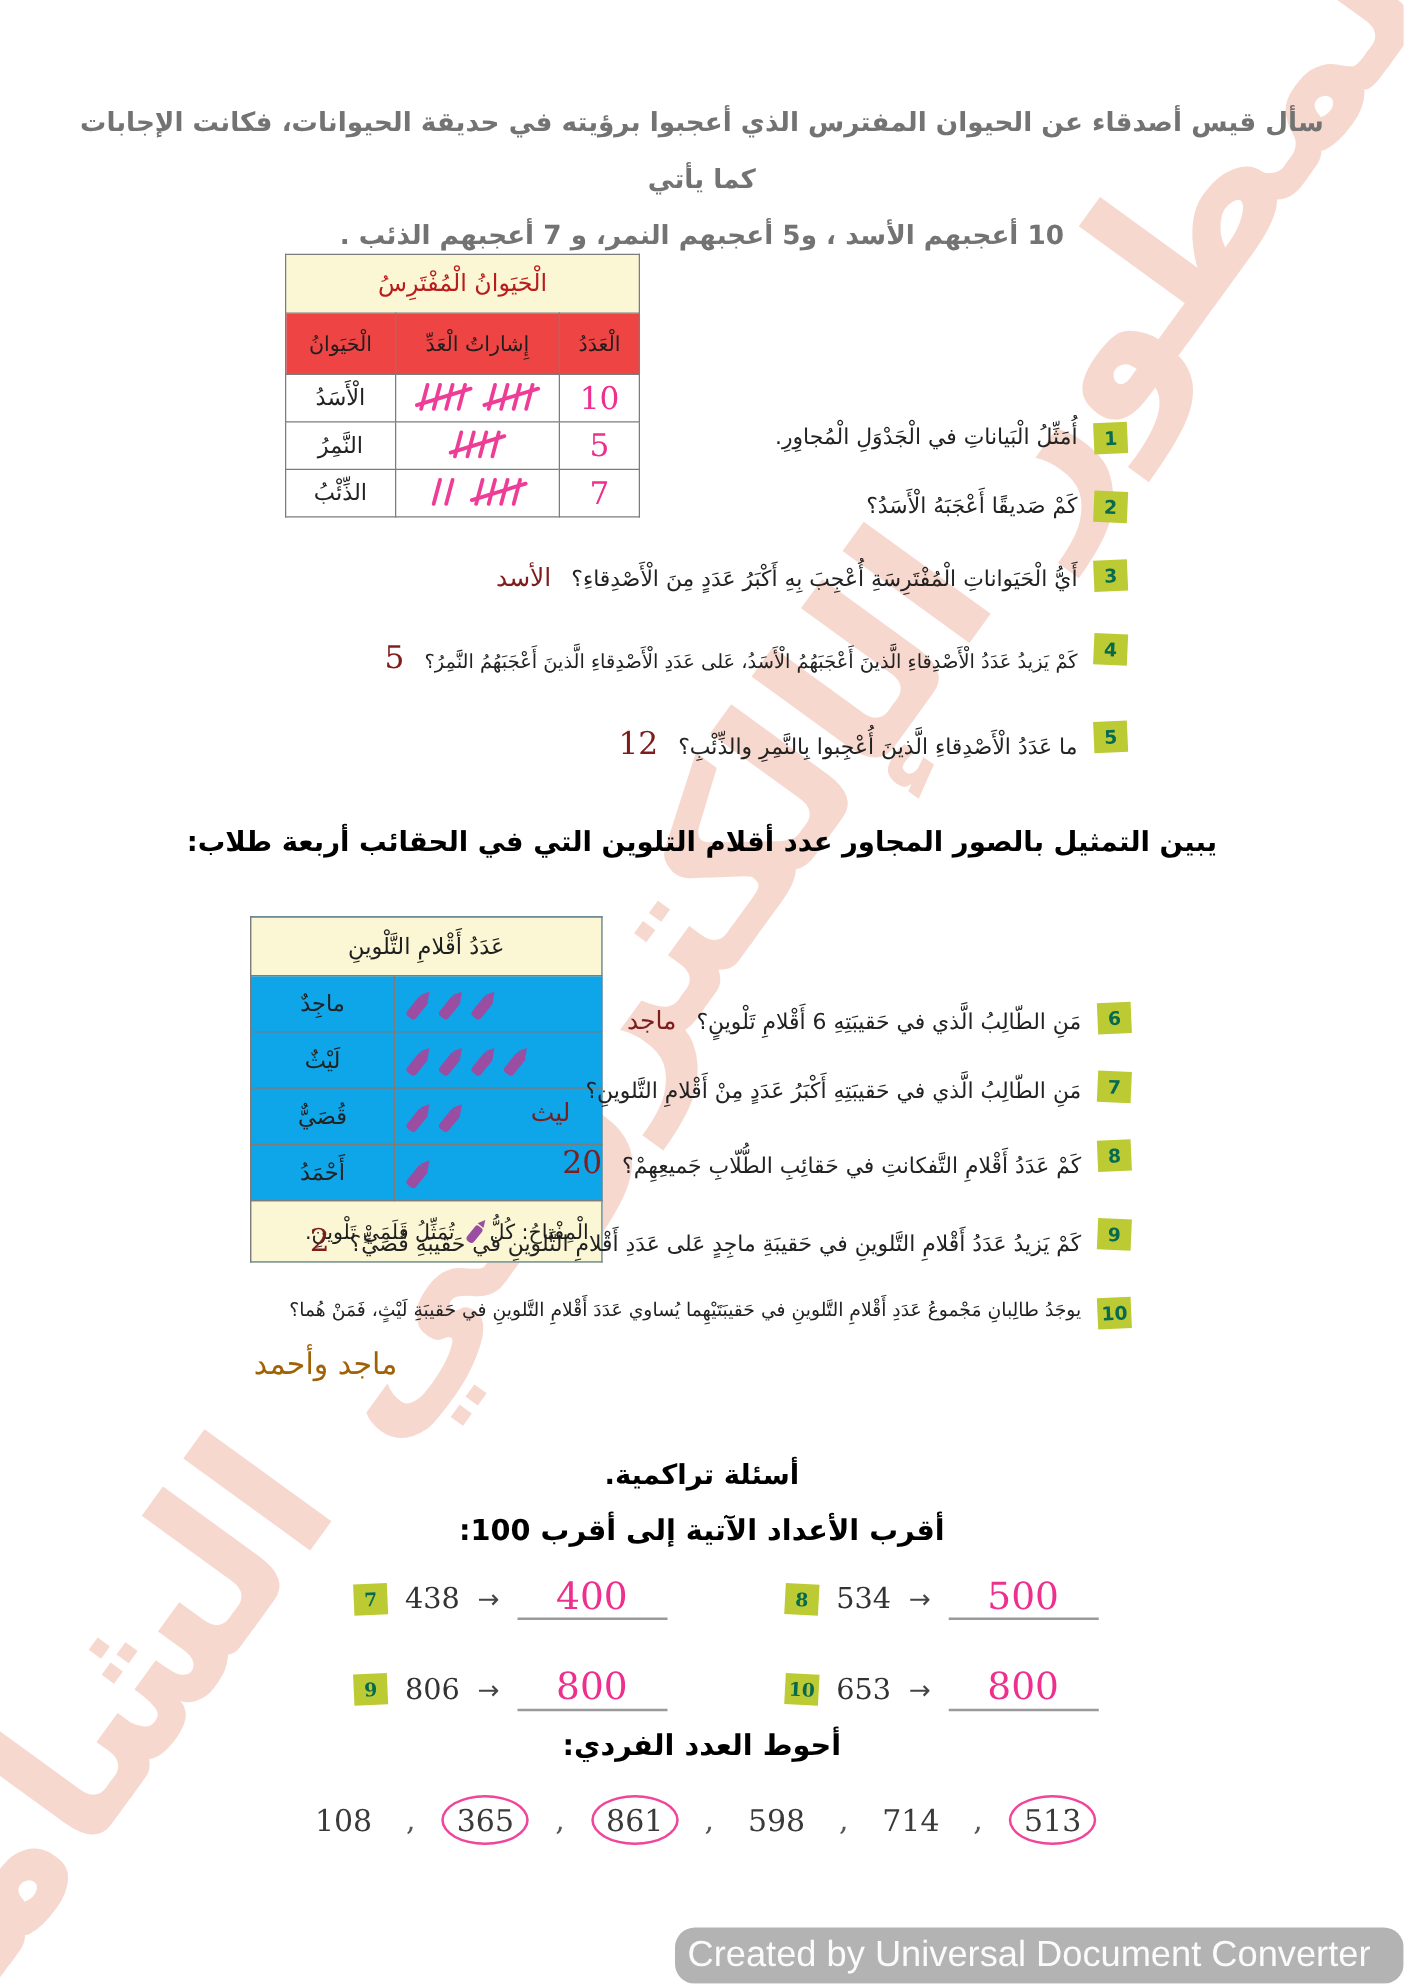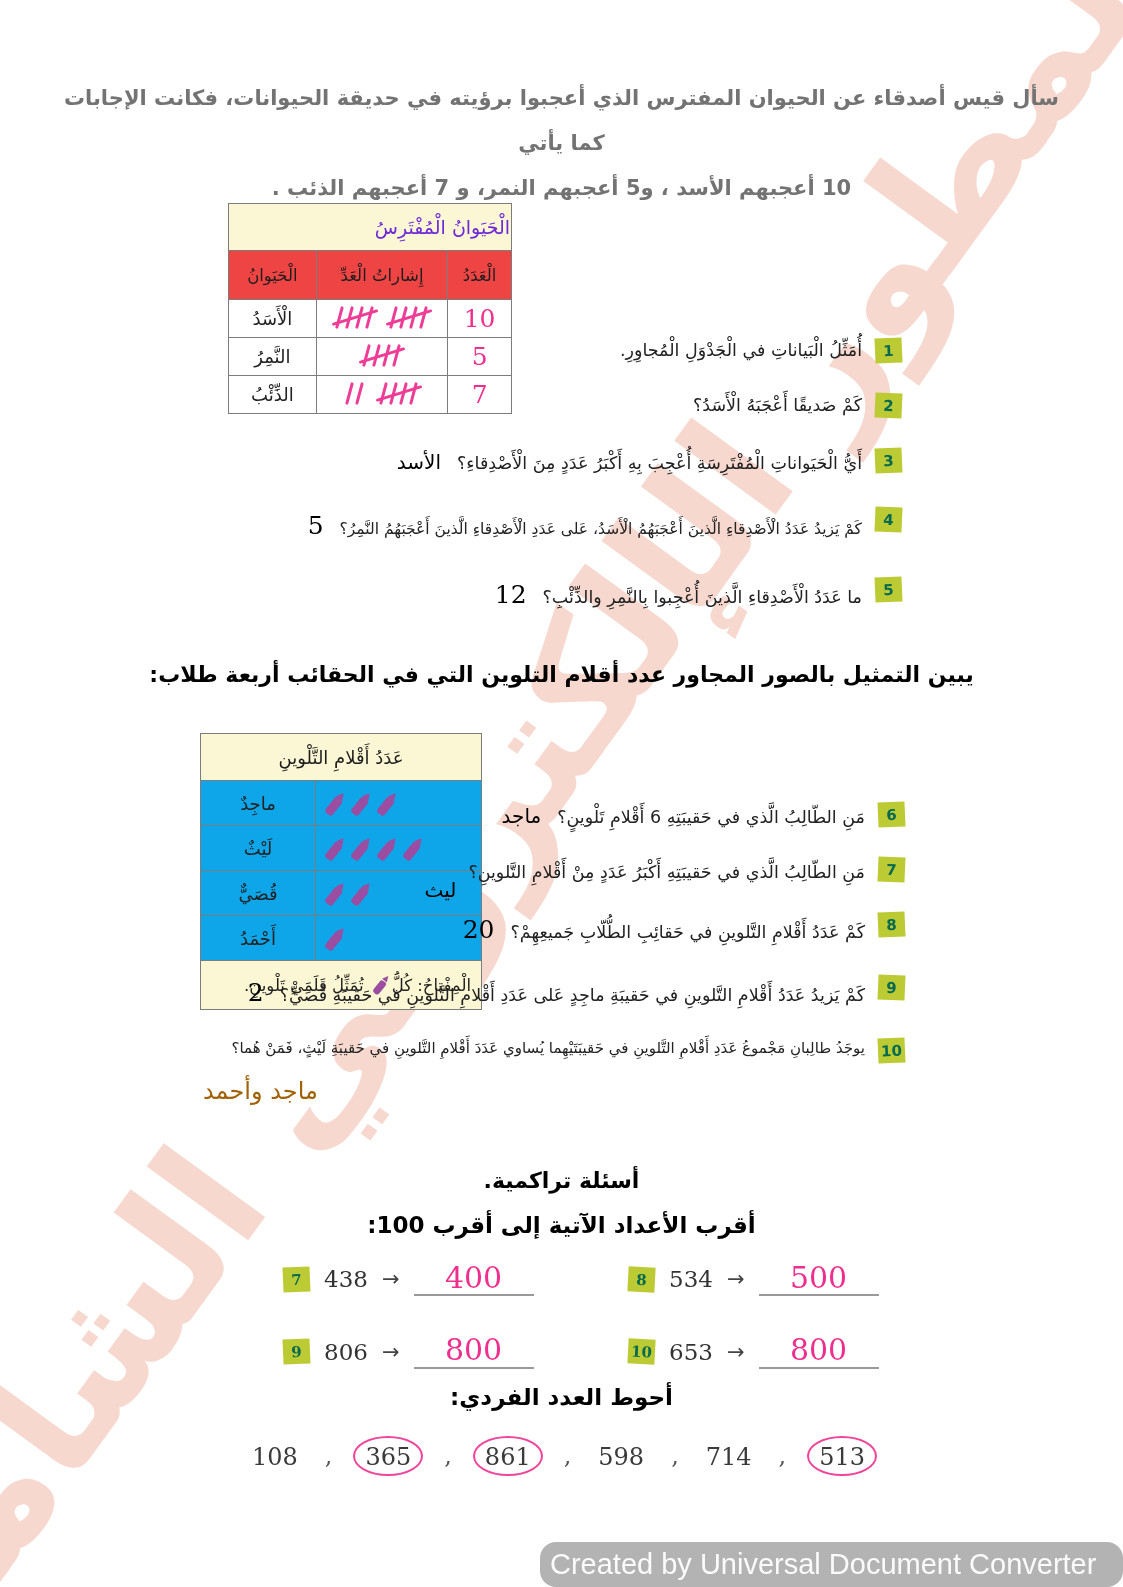--- a/index.html
+++ b/index.html
@@ -19,21 +19,21 @@
     position:absolute; top:76px; left:60px; right:60px; text-align:center;
     direction:rtl; font-weight:bold; font-size:21px; color:#737373;
     line-height:2.15; z-index:1;
   }
   
   .ptable {
     position:absolute; left:228px; top:203px; width:284px;
     border-collapse:collapse; direction:rtl; z-index:1; background:#fff;
   }
   .ptable td { border:1.6px solid #7c7c7c; }
-  .ptable .title-cell { background:#fbf6d3; height:44px; font-size:19px; color:#6d28d9; }
+  .ptable .title-cell { background:#fbf6d3; height:44px; text-align:center; font-size:19px; color:#b91c1c; }
   .ptable .head-cell  { background:#ef4444; height:46px; text-align:center; font-size:16.5px; color:#1e1e1e; }
   .ptable .animal-cell { text-align:center; font-size:18px; height:35px; color:#222; }
   .ptable .tally-cell  { text-align:center; padding:2px 4px; }
   .ptable .count-cell  { text-align:center; color:#ee2f8e; font-family:"DejaVu Serif", serif; font-size:25px; }
   .tgroup { display:inline-block; position:relative; height:26px; margin:0 7px; vertical-align:middle; white-space:nowrap; }
   .tstroke {
     display:inline-block; width:3px; height:23px; margin:0 3.5px;
     background:#ee3d96; border-radius:2px; transform:rotate(15deg);
   }
   .tcross {
@@ -49,21 +49,21 @@
   .q2s .q { margin-bottom:23px; }
   .badge {
     flex:0 0 auto; width:27px; height:25px; background:#bccb33; color:#076a50;
     font-weight:bold; font-size:15px; display:flex; align-items:center; justify-content:center;
     margin-left:13px; transform:rotate(-2.5deg); margin-top:2px;
   }
   .q:nth-child(even) .badge { transform:rotate(2.5deg); }
   .qtext { margin:0; }
   .qtext.long { font-size:15.5px; line-height:1.7; }
   .qtext.xlong { font-size:15px; line-height:1.7; }
-  .ans { color:#000000; margin-right:16px; font-size:20px; white-space:nowrap; }
+  .ans { color:#7f1d1d; margin-right:16px; font-size:20px; white-space:nowrap; }
   .ans.num { font-family:"DejaVu Serif", serif; font-size:25px; }
   .ans.drop { position:relative; top:19px; right:-4px; }
   .q10wrap { }
   .q10ans { display:block; text-align:left; margin-top:9px; color:#a16207; font-size:24px; }
   
   .center-head { position:absolute; left:0; right:0; text-align:center; direction:rtl;
                  font-weight:bold; color:#000; z-index:1; }
   .h-train { top:617px; font-size:22px; }
   .h-picto { top:662px; font-size:22px; }
   .h-cum   { top:1168px; font-size:22px; }
@@ -252,21 +252,21 @@
     <div class="q">
       <span class="badge">6</span>
       <p class="qtext"><span>مَنِ الطّالِبُ الَّذي في حَقيبَتِهِ 6 أَقْلامِ تَلْوينٍ؟</span><span class="ans">ماجد</span></p>
     </div>
     <div class="q">
       <span class="badge">7</span>
       <p class="qtext"><span>مَنِ الطّالِبُ الَّذي في حَقيبَتِهِ أَكْبَرُ عَدَدٍ مِنْ أَقْلامِ التَّلوينِ؟</span><span class="ans drop">ليث</span></p>
     </div>
     <div class="q">
       <span class="badge">8</span>
-      <p class="qtext"><span>كَمْ عَدَدُ أَقْلامِ التَّلوينِ في حَقائِبِ الطُّلّابِ جَميعِهِمْ؟</span><span class="ans num">20</span></p>
+      <p class="qtext"><span>كَمْ عَدَدُ أَقْلامِ التَّفكانتِ في حَقائِبِ الطُّلّابِ جَميعِهِمْ؟</span><span class="ans num">20</span></p>
     </div>
     <div class="q">
       <span class="badge">9</span>
       <p class="qtext"><span>كَمْ يَزيدُ عَدَدُ أَقْلامِ التَّلوينِ في حَقيبَةِ ماجِدٍ عَلى عَدَدِ أَقْلامِ التَّلوينِ في حَقيبَةِ قُصَيٍّ؟</span><span class="ans num">2</span></p>
     </div>
     <div class="q q10wrap">
       <span class="badge">10</span>
       <p class="qtext xlong" style="width:100%">
         <span>يوجَدُ طالِبانِ مَجْموعُ عَدَدِ أَقْلامِ التَّلوينِ في حَقيبَتَيْهِما يُساوي عَدَدَ أَقْلامِ التَّلوينِ في حَقيبَةِ لَيْثٍ، فَمَنْ هُما؟</span>
         <span class="q10ans">ماجد وأحمد</span>

